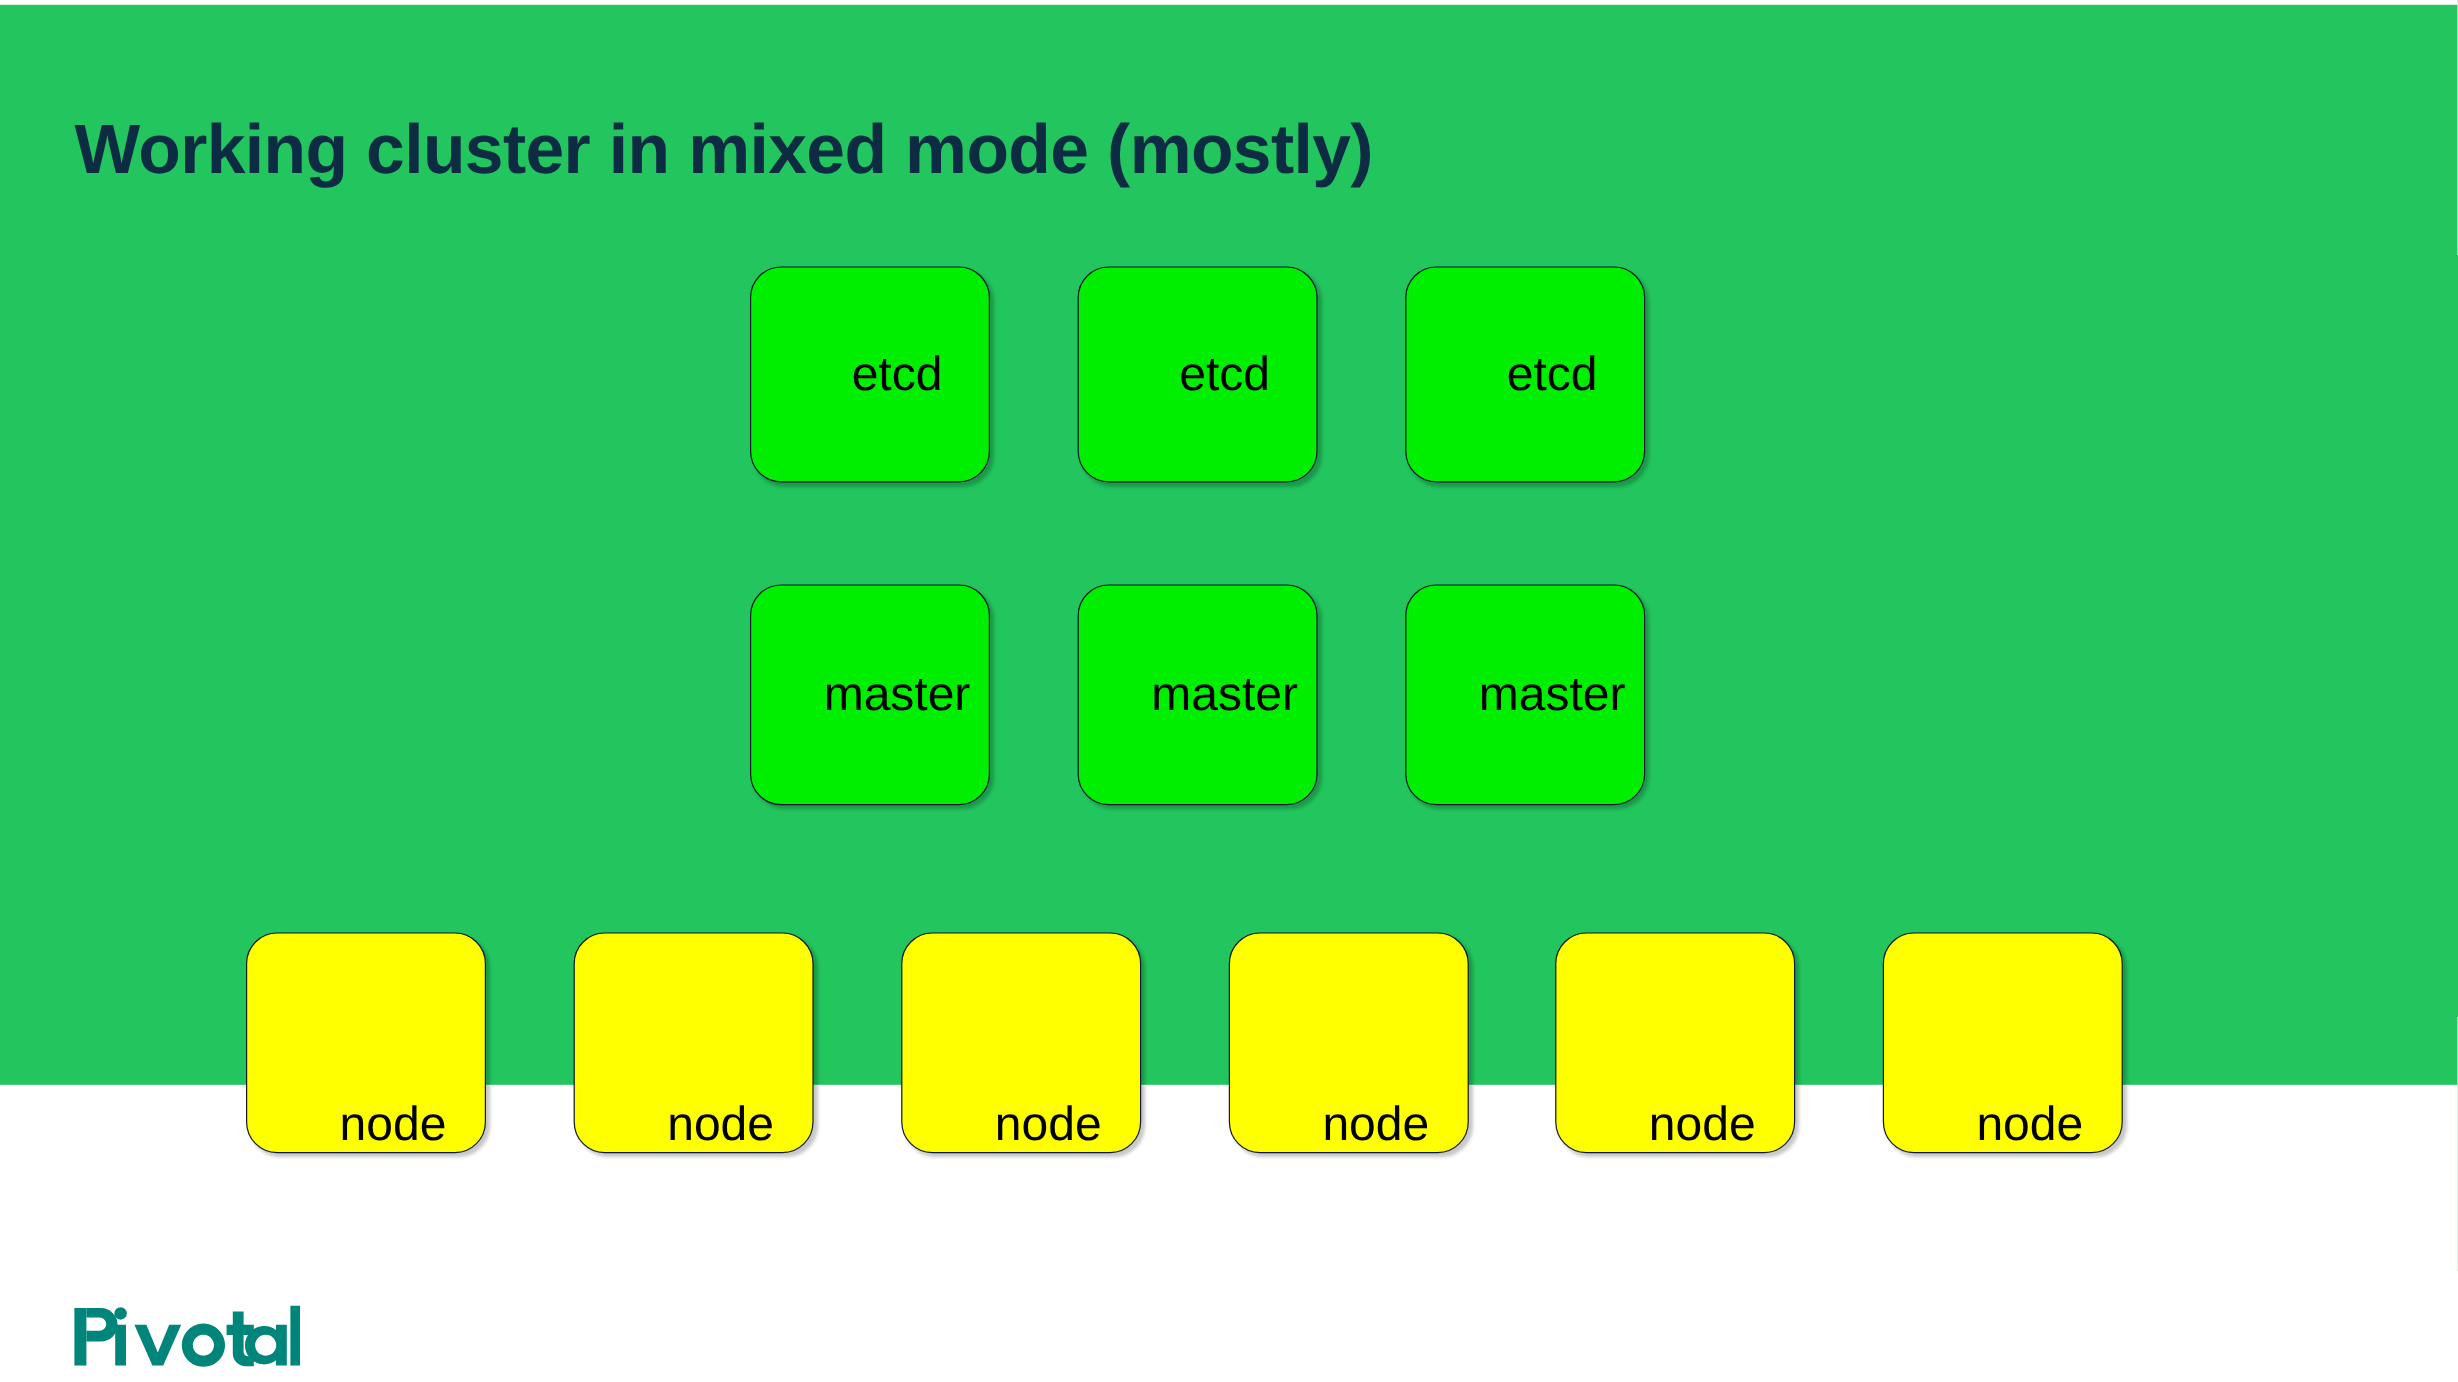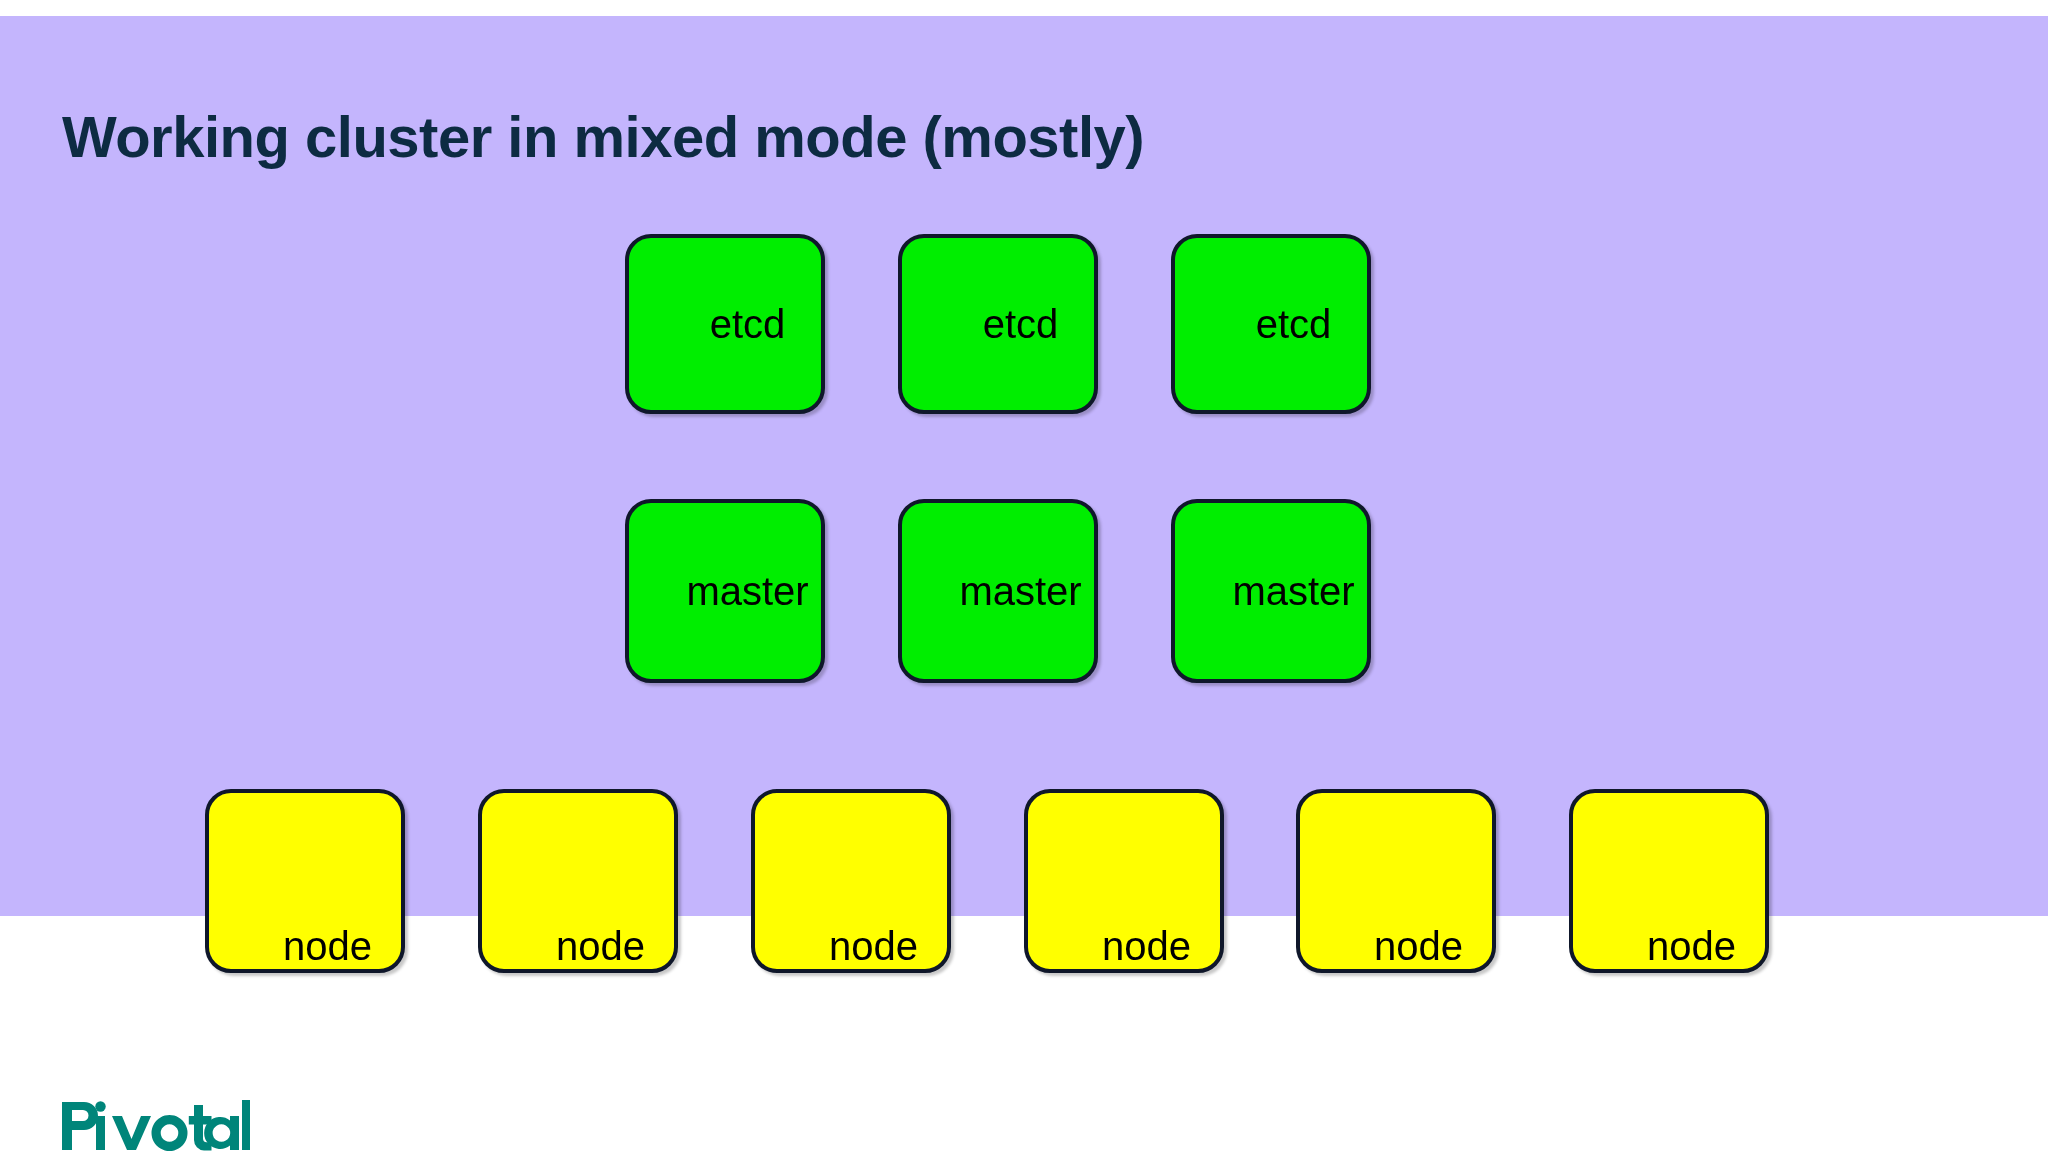--- a/index.html
+++ b/index.html
@@ -12,24 +12,24 @@
     width: 2048px;
     height: 1152px;
     overflow: hidden;
     font-family: "Liberation Sans", "DejaVu Sans", sans-serif;
     position: relative;
   }
 
   #slide {
     position: absolute;
     left: 0;
-    top: 16px;
+    top: 4px;
     width: 2048px;
     height: 900px;
-    background: #c4b5fd;
+    background: #22c55e;
   }
 
   
   #slide-title {
     position: absolute;
     left: 62px;
     top: 48px;
     width: 1800px;
     font-size: 58px;
     line-height: 1.18;
@@ -55,21 +55,21 @@
     top: 225px;
     font-size: 42px;
     line-height: 1;
     color: #3c5a70;
     font-family: "DejaVu Sans", sans-serif;
   }
 
   .node-box {
     position: absolute;
     box-sizing: border-box;
-    border: 4px solid #0f172a;
+    border: 1px solid #0f172a;
     border-radius: 26px;
     display: flex;
     align-items: center;
     justify-content: center;
     color: #000000;
     font-size: 40px;
     font-weight: normal;
     font-family: "Liberation Sans", "DejaVu Sans", sans-serif;
     box-shadow: 3px 3px 3px rgba(0,0,0,0.22);
     padding-left: 45px;

